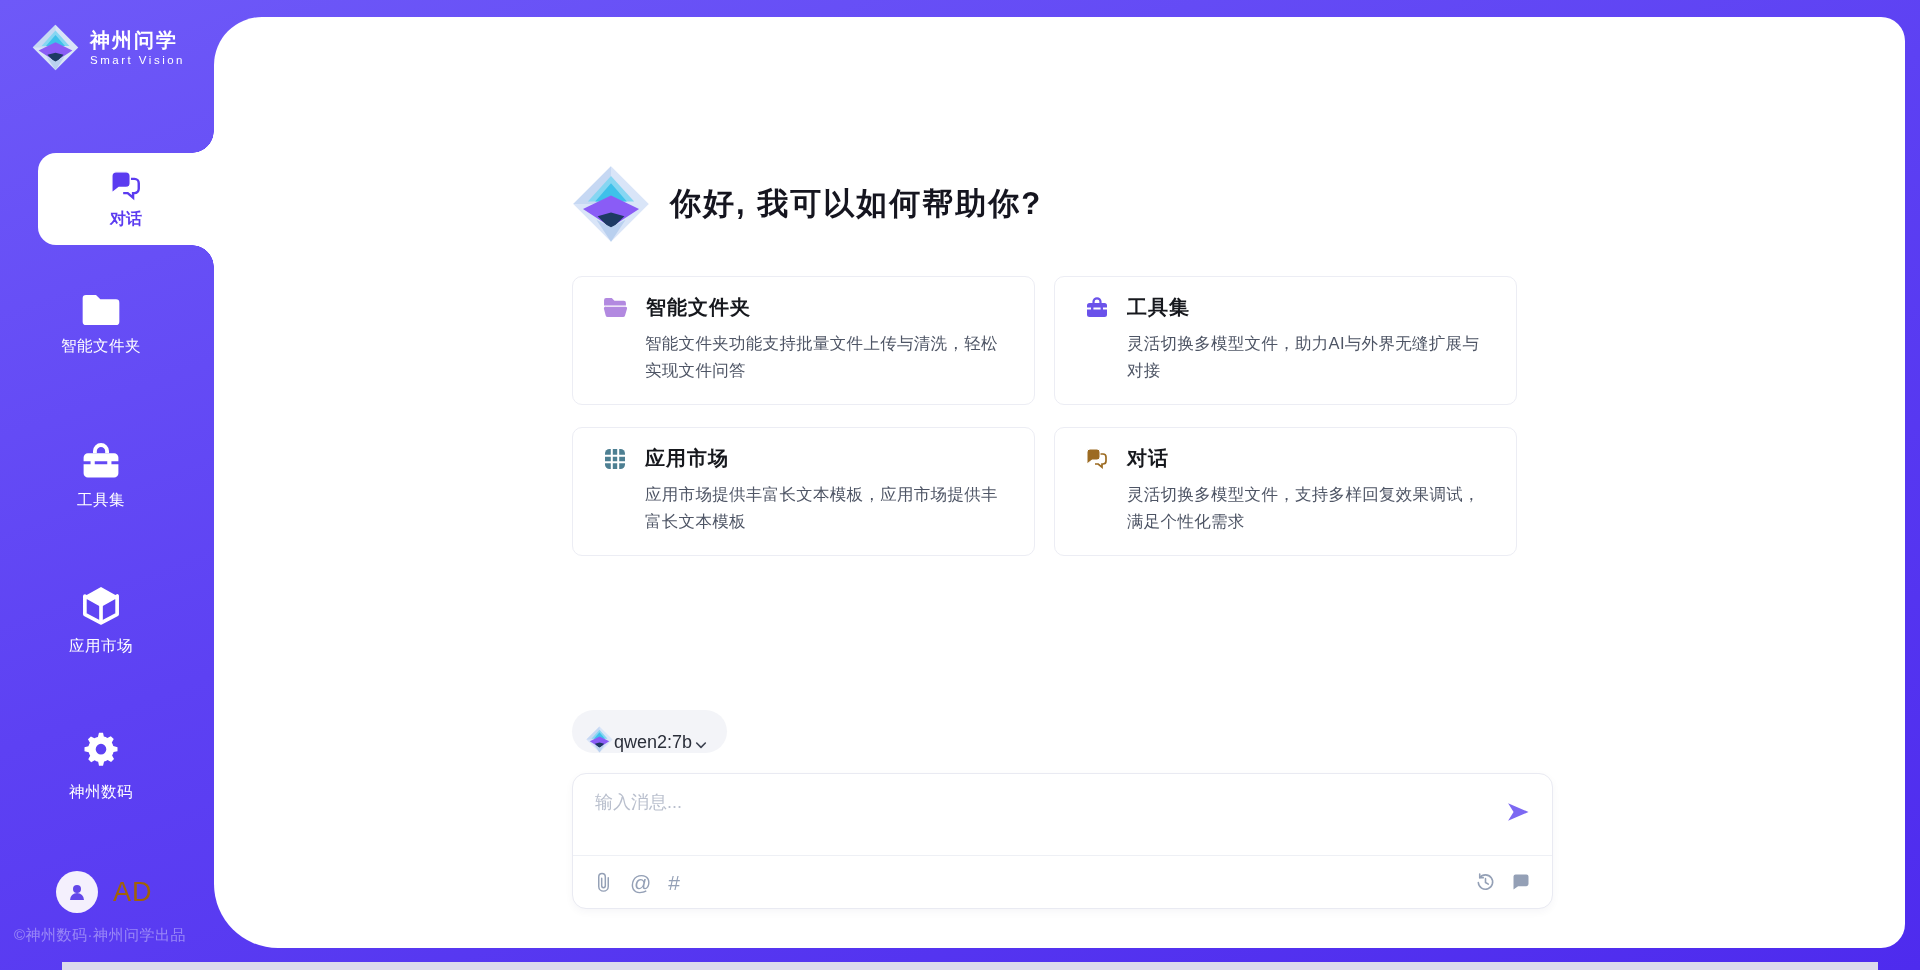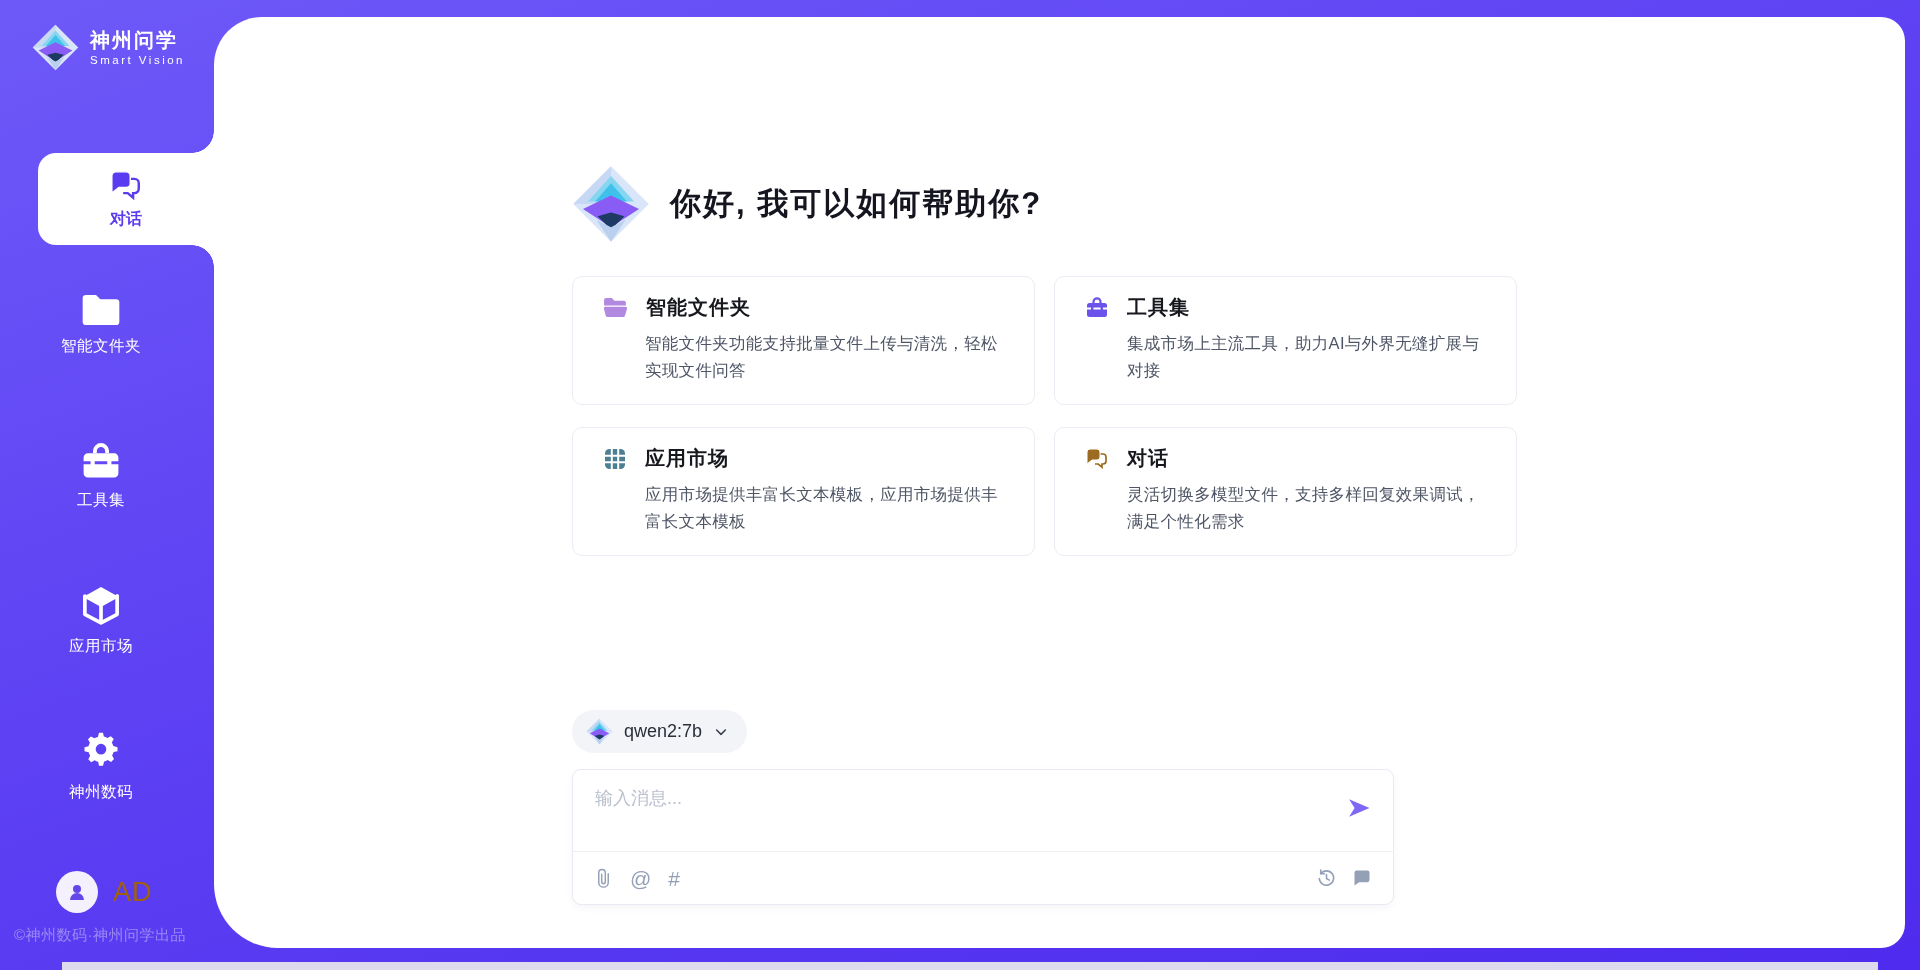--- a/index.html
+++ b/index.html
@@ -45,28 +45,28 @@
   .greet-gem { width:78px; height:78px; }
   .greet-text { font-size:31px; font-weight:800; color:#15151f; letter-spacing:2px; }
 
   .cards { margin-top:33px; display:grid; grid-template-columns:463px 463px; grid-auto-rows:129px; column-gap:19px; row-gap:22px; }
   .card { background:#fff; border:1px solid #ecedf4; border-radius:10px; padding:17px 24px 0 30px; cursor:pointer; }
   .card-head { display:flex; align-items:center; gap:18px; }
   .ctitle { font-size:20px; font-weight:700; color:#16181d; letter-spacing:1px; }
   .cdesc { margin:9px 0 0 42px; font-size:16.5px; color:#4e5565; line-height:27px; letter-spacing:.3px; }
   .c1 { color:#b289e0; } .c2 { color:#6a52ea; } .c3 { color:#4d7f92; } .c4 { color:#9c6b22; }
 
-  .model-pill { margin-top:154px; display:inline-flex; align-items:center; gap:11px; height:43px;
+  .model-pill { margin-top:154px; display:inline-flex; align-items:flex-end; gap:1px; height:43px;
     padding:0 18px 0 14px; background:#f3f4f8; border-radius:22px; cursor:pointer; }
   .model-name { font-size:18px; color:#2a2e39; }
   .pill-gem { width:27px; height:27px; }
   .pill-chev { color:#3c4250; }
 
-  .composer { margin-top:16px; width:822px; height:136px; background:#fff; border:1px solid #e9eaf2;
-    border-radius:9px; box-shadow:0 3px 8px rgba(25,25,80,.04); }
+  .composer { margin-top:16px; width:981px; height:136px; background:#fff; border:1px solid #e9eaf2;
+    border-radius:14px; box-shadow:0 3px 8px rgba(25,25,80,.04); }
   .composer-top { position:relative; height:81px; }
   .composer-input { width:860px; height:60px; margin:16px 0 0 22px; border:none; outline:none; resize:none;
     font-size:18px; color:#333; font-family:"Liberation Sans","DejaVu Sans",sans-serif; background:transparent; }
   .composer-input::placeholder { color:#b9bfcd; }
   .send-btn { position:absolute; right:20px; top:24px; width:28px; height:28px; color:#7c68f2;
     background:none; border:none; cursor:pointer; }
   .composer-bar { border-top:1px solid #eef0f5; height:53px; display:flex; align-items:center; padding:0 21px; gap:17px; color:#94a0b6; }
   .bar-icon { cursor:pointer; color:#94a0b6; background:none; border:none; display:flex; align-items:center; }
   .glyph { font-size:21px; line-height:1; color:#94a0b6; }
   .bar-right { margin-left:auto; display:flex; align-items:center; gap:15px; }
@@ -199,21 +199,21 @@
             <svg width="24" height="23" viewBox="0 0 24 23">
               <path d="M8.5 7V5.8A3.5 3.5 0 0 1 12 2.3a3.5 3.5 0 0 1 3.5 3.5V7" fill="none" stroke="currentColor" stroke-width="2.2"></path>
               <path d="M2 9.5A2.5 2.5 0 0 1 4.5 7h15A2.5 2.5 0 0 1 22 9.5v2.1H2z" fill="currentColor"></path>
               <path d="M2 13.4h20v5.1A2.5 2.5 0 0 1 19.5 21h-15A2.5 2.5 0 0 1 2 18.5z" fill="currentColor"></path>
               <rect x="6" y="10.2" width="2.4" height="4.6" rx="1.1" fill="currentColor"></rect>
               <rect x="15.6" y="10.2" width="2.4" height="4.6" rx="1.1" fill="currentColor"></rect>
             </svg>
           </span>
           <span class="ctitle">工具集</span>
         </div>
-        <p class="cdesc">集成市场上主流工具，助力AI与外界无缝扩展与对接</p>
+        <p class="cdesc">灵活切换多模型文件，助力AI与外界无缝扩展与对接</p>
       </div>
 
       <div class="card">
         <div class="card-head">
           <span class="c3">
             <svg width="24" height="24" viewBox="0 0 24 24">
               <rect x="2" y="2" width="20" height="20" rx="4.5" fill="currentColor"></rect>
               <g stroke="#fff" stroke-width="2">
                 <path d="M8.8 2v20M15.2 2v20M2 8.8h20M2 15.2h20"></path>
               </g>

